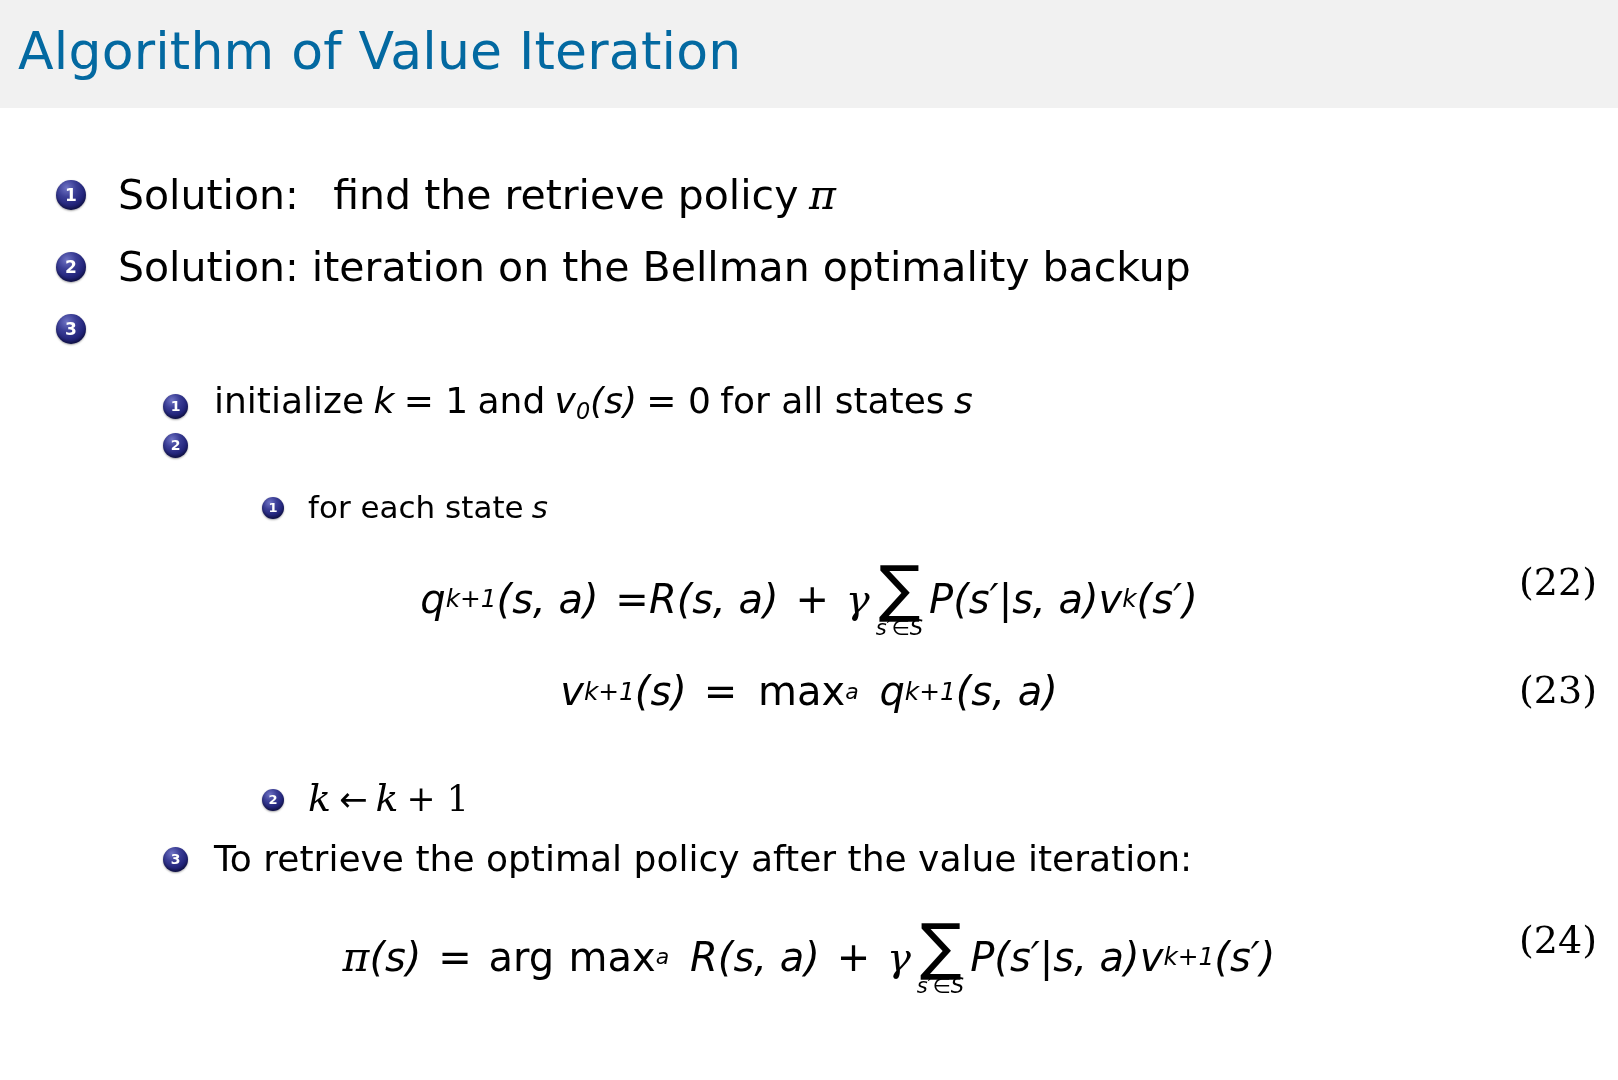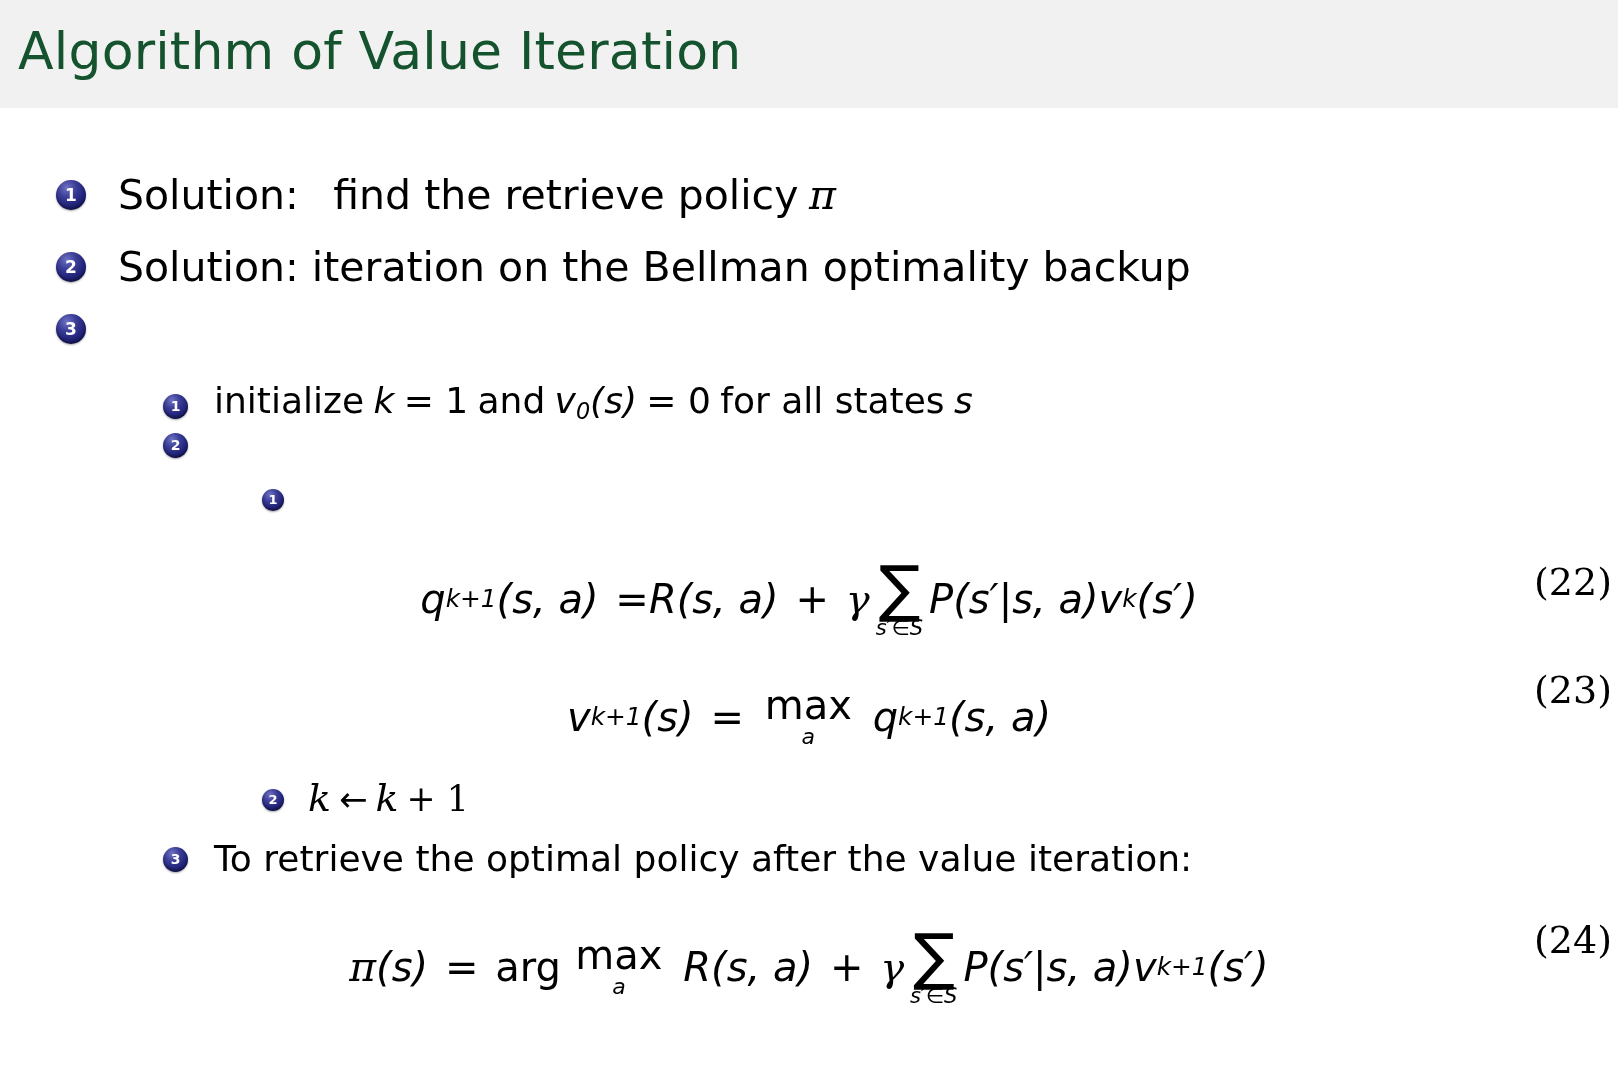--- a/index.html
+++ b/index.html
@@ -26,21 +26,21 @@
     background: #f1f1f1;
   }
   .slide-title {
     position: absolute;
     left: 18px;
     top: 18px;
     font-size: 52px;
     line-height: 66px;
     font-weight: 400;
     letter-spacing: 0.2px;
-    color: #14532d;
+    color: #0369a1;
     white-space: nowrap;
   }
 
   
   .slide-body {
     position: absolute;
     left: 0;
     top: 108px;
     width: 1618px;
     height: 972px;
@@ -109,21 +109,21 @@
     white-space: nowrap;
   }
   .eq-body {
     display: inline-flex;
     align-items: center;
     font-size: 40px;
     font-family: "DejaVu Sans", "Liberation Sans", sans-serif;
   }
   .eqnum {
     position: absolute;
-    right: 6px;
+    right: 21px;
     font-size: 38px;
     font-family: "DejaVu Serif", "Liberation Serif", serif;
     font-style: normal;
   }
 
   
   .bigop {
     display: inline-flex;
     flex-direction: column;
     align-items: center;
@@ -139,23 +139,22 @@
     font-weight: 400;
   }
   .bigop .lim {
     font-size: 21px;
     line-height: 1;
     margin-top: 3px;
     font-family: "DejaVu Sans", "Liberation Sans", sans-serif;
   }
   .limop {
     display: inline-flex;
-    flex-direction: column;
     align-items: center;
-    margin: 17px 4px;
+    margin: 0 4px;
   }
   .limop .opname { font-size: 40px; line-height: 1; font-style: normal; }
   .limop .lim { font-size: 22px; line-height: 1; margin-top: 1px; font-style: italic; }
 
   .gam {
     font-family: "DejaVu Serif", "Liberation Serif", serif;
     font-style: italic;
     font-size: 40px;
   }
   .pi {
@@ -194,20 +193,23 @@
       <span>initialize</span><span class="sp"></span><span class="msans">k</span><span class="sp"></span><span>= 1</span><span class="sp"></span><span>and</span><span class="sp"></span><span class="msans">v</span><span class="sub mup">0</span><span class="msans">(s)</span><span class="sp"></span><span>= 0</span><span class="sp"></span><span>for all states</span><span class="sp"></span><span class="msans">s</span>
     </span>
   </div>
 
   <div class="row lvl2-row" style="top:325px;">
     <span class="bullet lvl2">2</span>
   </div>
 
   <div class="row lvl3-row" style="top:381px;">
     <span class="bullet lvl3">1</span>
+    <span class="txt">
+      <span>for each state</span><span class="sp"></span><span class="msans">s</span>
+    </span>
   </div>
 
   <div class="eq" style="top:452px;">
     <div class="eq-body">
       <span class="msans">q</span>
         <span class="sub">k+1</span>
         <span class="msans">(s, a)</span>
         <span class="spw"></span>
         <span class="mup">=</span>
         <span class="msans">R</span>

